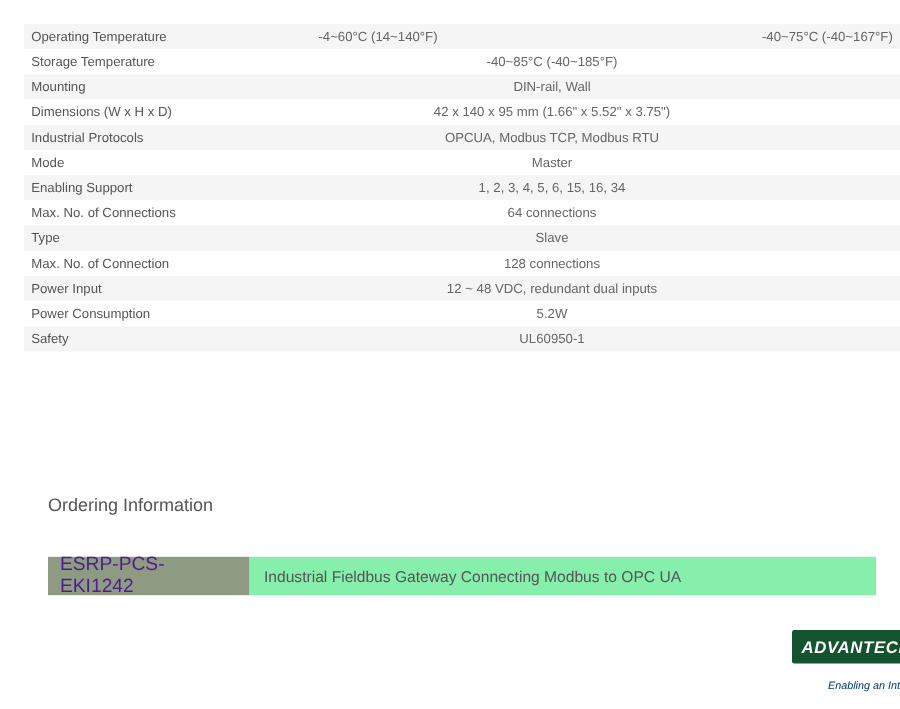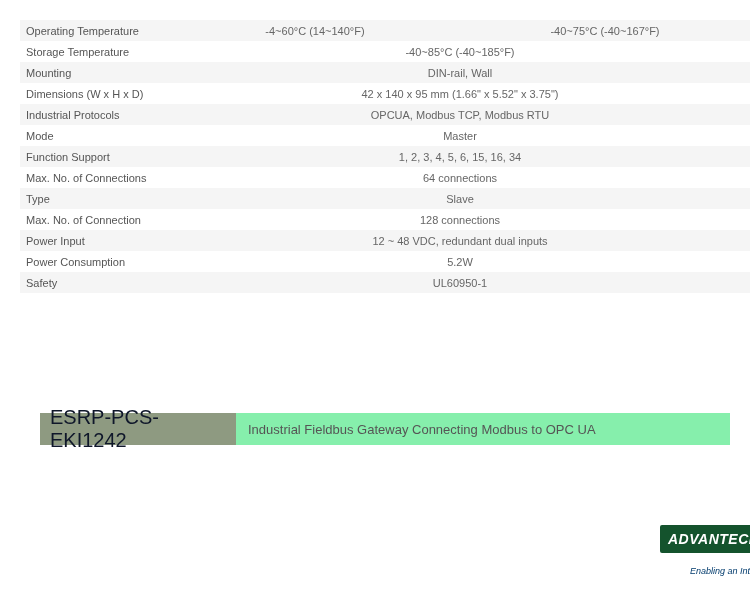--- a/index.html
+++ b/index.html
@@ -32,45 +32,45 @@
     .spec-table td.label {
       text-align: left;
       width: 150px;
       color: #555;
     }
     .spec-table td.value {
       text-align: center;
       color: #666;
     }
     .spec-table td.value2 {
-      text-align: center;
+      text-align: right;
       color: #666;
       width: 290px;
     }
     .ordering-section {
       margin-top: 100px;
     }
     .ordering-title {
       font-size: 15px;
       color: #555;
       margin-bottom: 14px;
       font-weight: normal;
     }
     .ordering-row {
       display: flex;
       height: 52px;
     }
     .ordering-code {
       background: #8e9a81;
-      color: #0f172a;
-      width: 196px;
+      color: #4c1d95;
+      width: 168px;
       display: flex;
       align-items: center;
       justify-content: center;
-      font-size: 20px;
+      font-size: 16px;
     }
     .ordering-desc {
       background: #86efac;
       flex: 1;
       display: flex;
       align-items: center;
       padding-left: 12px;
       font-size: 13px;
       color: #555;
     }
@@ -123,21 +123,21 @@
   </tr>
   <tr>
     <td class="label">Industrial Protocols</td>
     <td class="value" colspan="2">OPCUA, Modbus TCP, Modbus RTU</td>
   </tr>
   <tr>
     <td class="label">Mode</td>
     <td class="value" colspan="2">Master</td>
   </tr>
   <tr>
-    <td class="label">Function Support</td>
+    <td class="label">Enabling Support</td>
     <td class="value" colspan="2">1, 2, 3, 4, 5, 6, 15, 16, 34</td>
   </tr>
   <tr>
     <td class="label">Max. No. of Connections</td>
     <td class="value" colspan="2">64 connections</td>
   </tr>
   <tr>
     <td class="label">Type</td>
     <td class="value" colspan="2">Slave</td>
   </tr>
@@ -154,20 +154,21 @@
     <td class="value" colspan="2">5.2W</td>
   </tr>
   <tr>
     <td class="label">Safety</td>
     <td class="value" colspan="2">UL60950-1</td>
   </tr>
 </tbody>
   </table>
 
 <div class="ordering-section">
+  <div class="ordering-title">Ordering Information</div>
   <div class="ordering-row">
     <div class="ordering-code">ESRP-PCS-EKI1242</div>
     <div class="ordering-desc">Industrial Fieldbus Gateway Connecting Modbus to OPC UA</div>
   </div>
 </div>
 
 <div class="logo-wrap">
   <div class="logo-main">ADVANTECH</div>
   <div class="logo-sub">Enabling an Int</div>
 </div>

